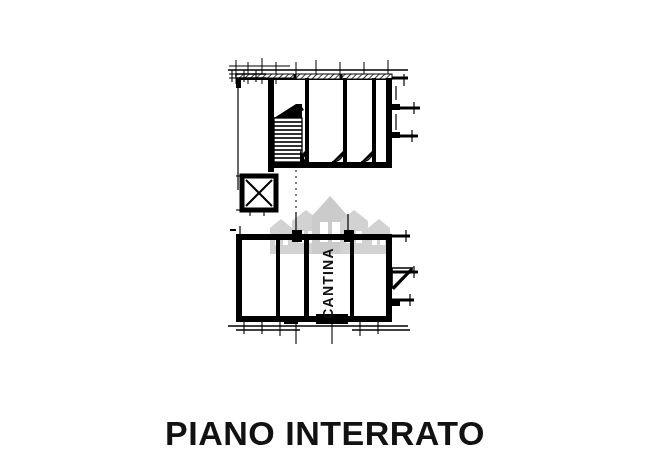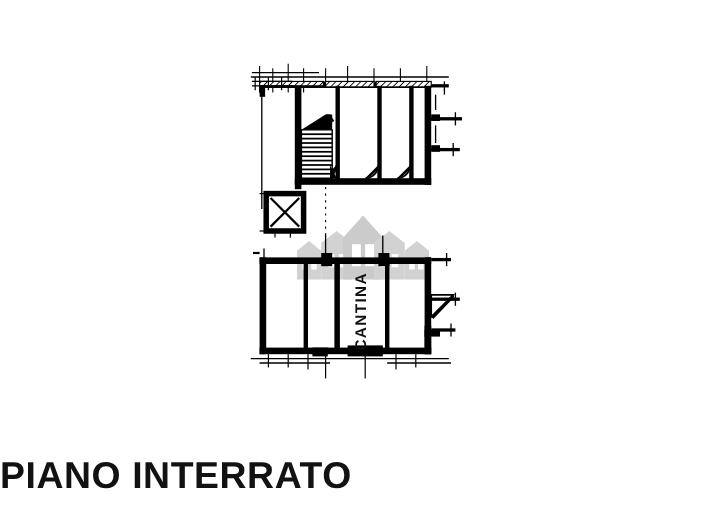--- a/index.html
+++ b/index.html
@@ -27,21 +27,21 @@
     left:0;top:0;
     width:650px;height:459px;
     z-index:2;
   }
 
   
   #plan-title{
     position:absolute;
     left:0;right:0;
     top:414px;
-    text-align:left;
+    text-align:center;
     font-family:"Liberation Sans", sans-serif;
     font-size:34px;
     font-weight:bold;
     letter-spacing:0.5px;
     color:#121212;
     z-index:4;
   }
 
   
 </style>

